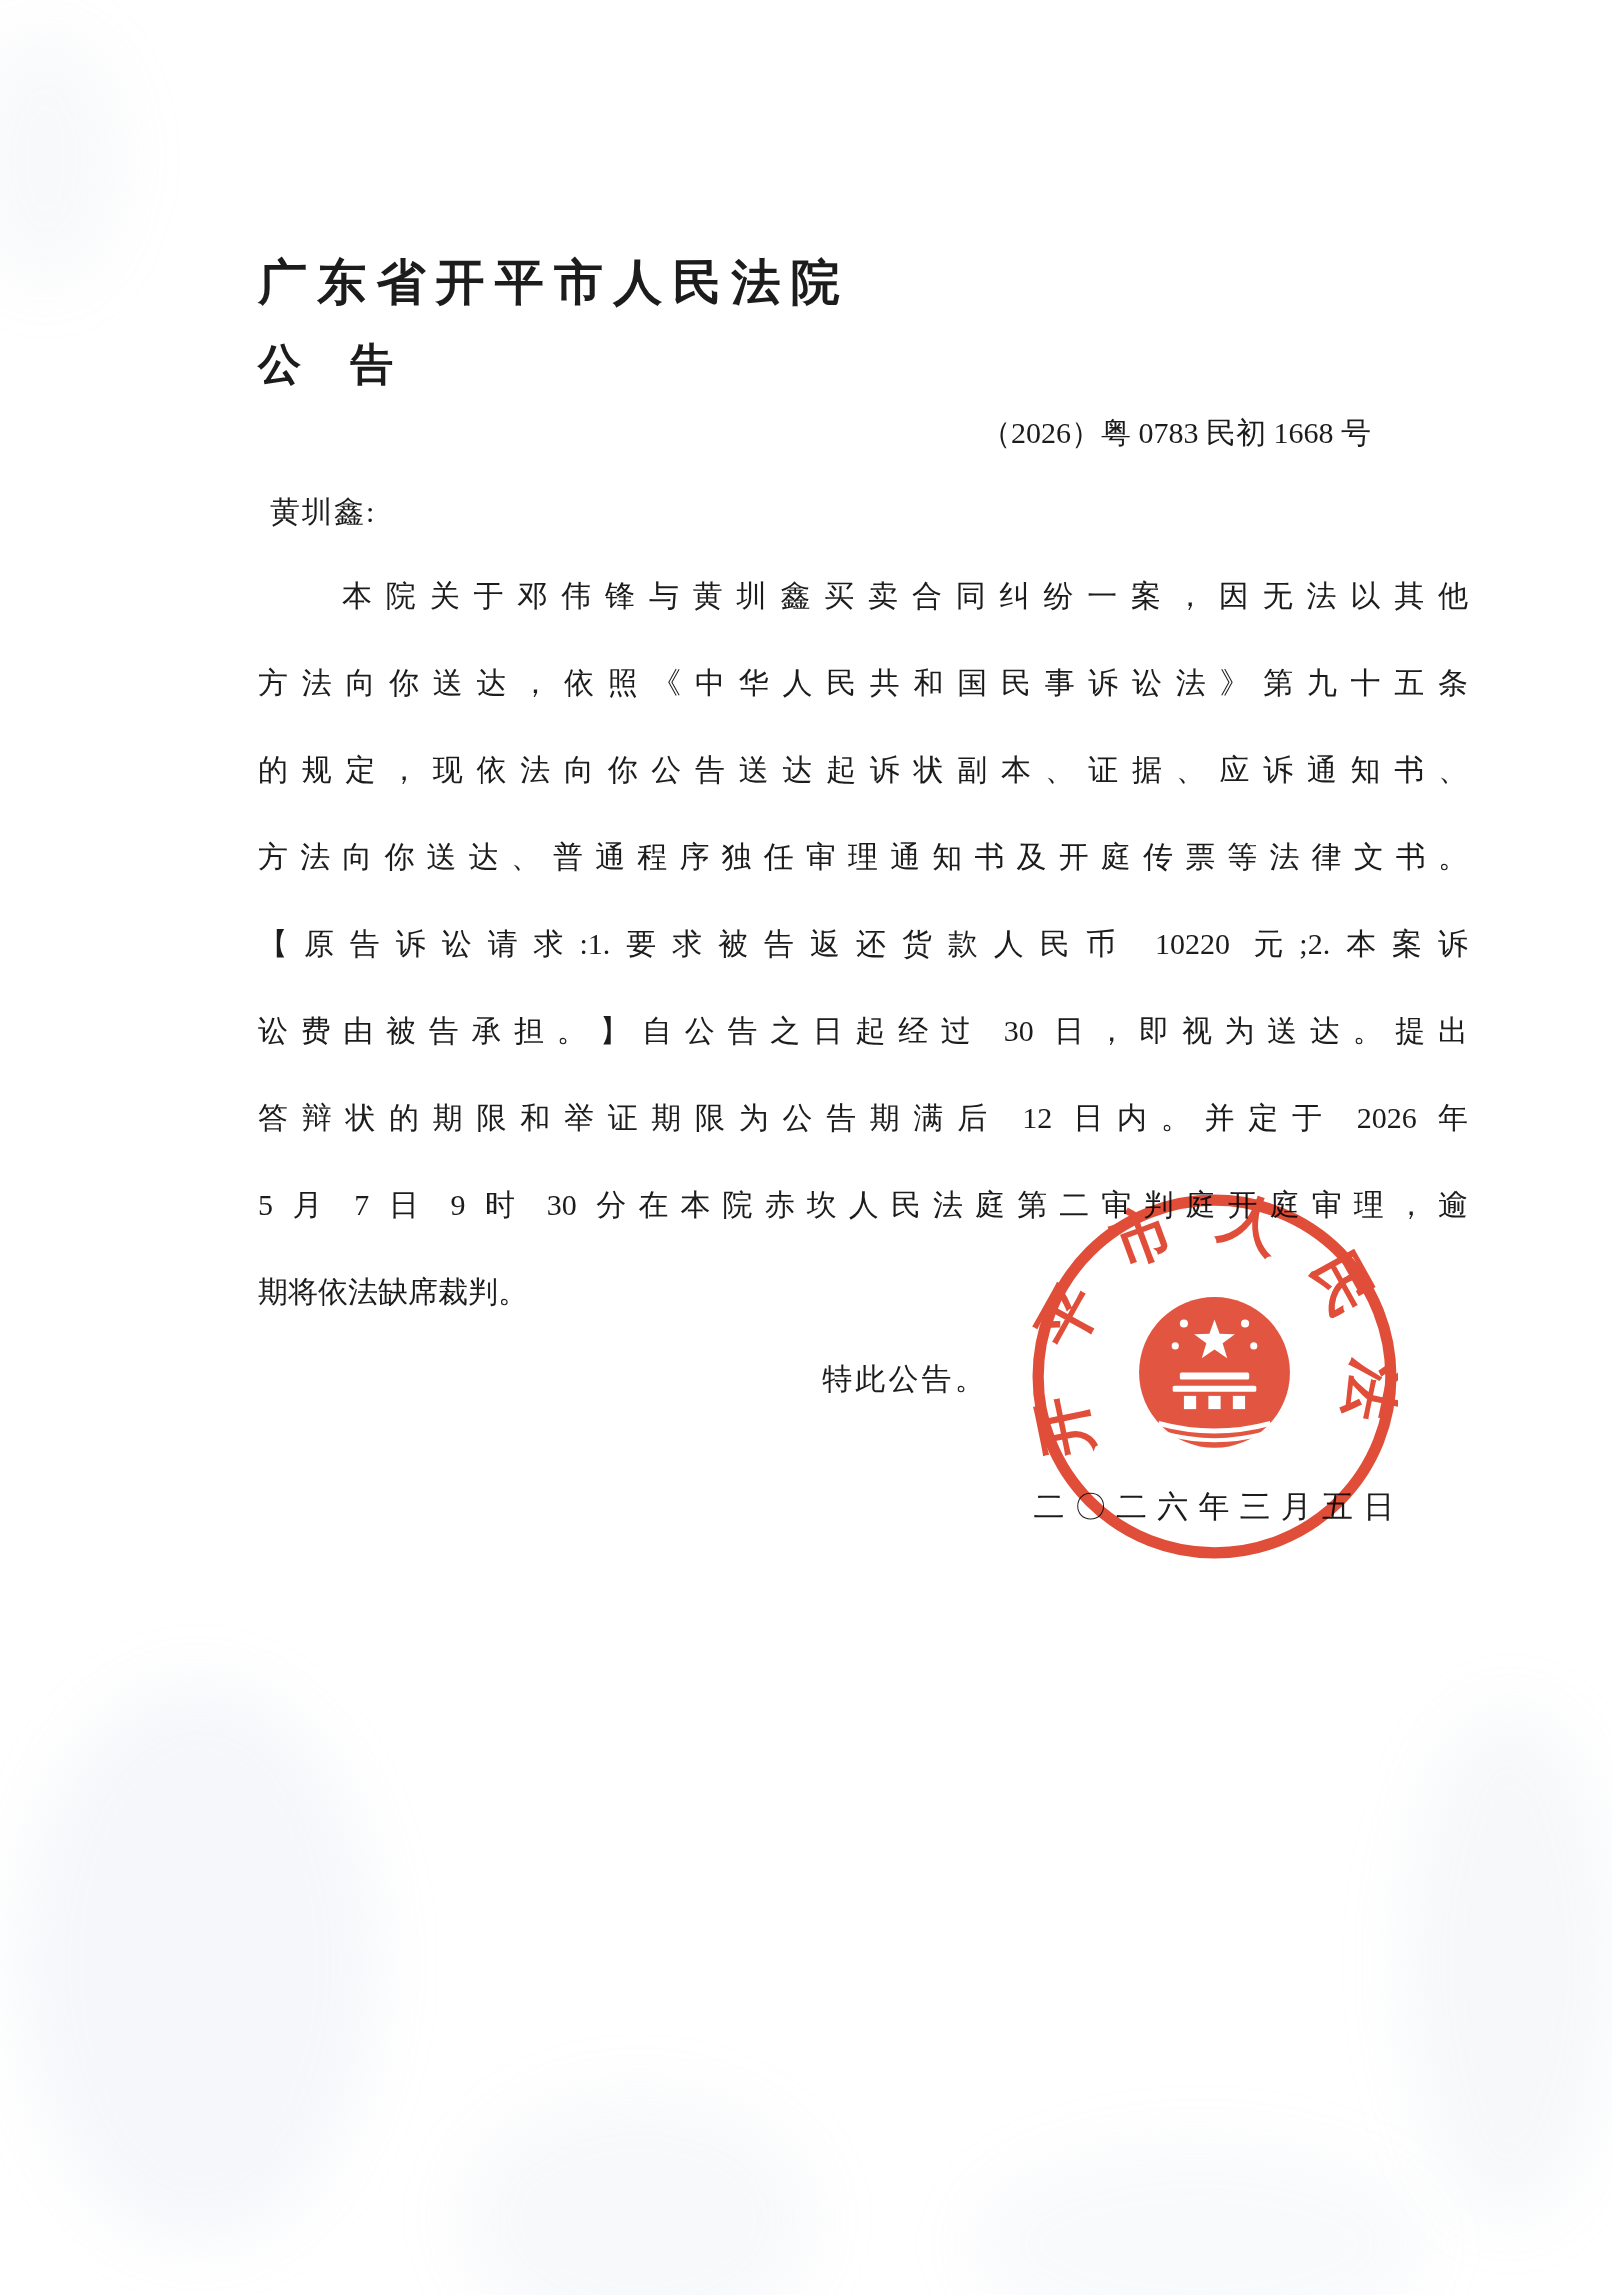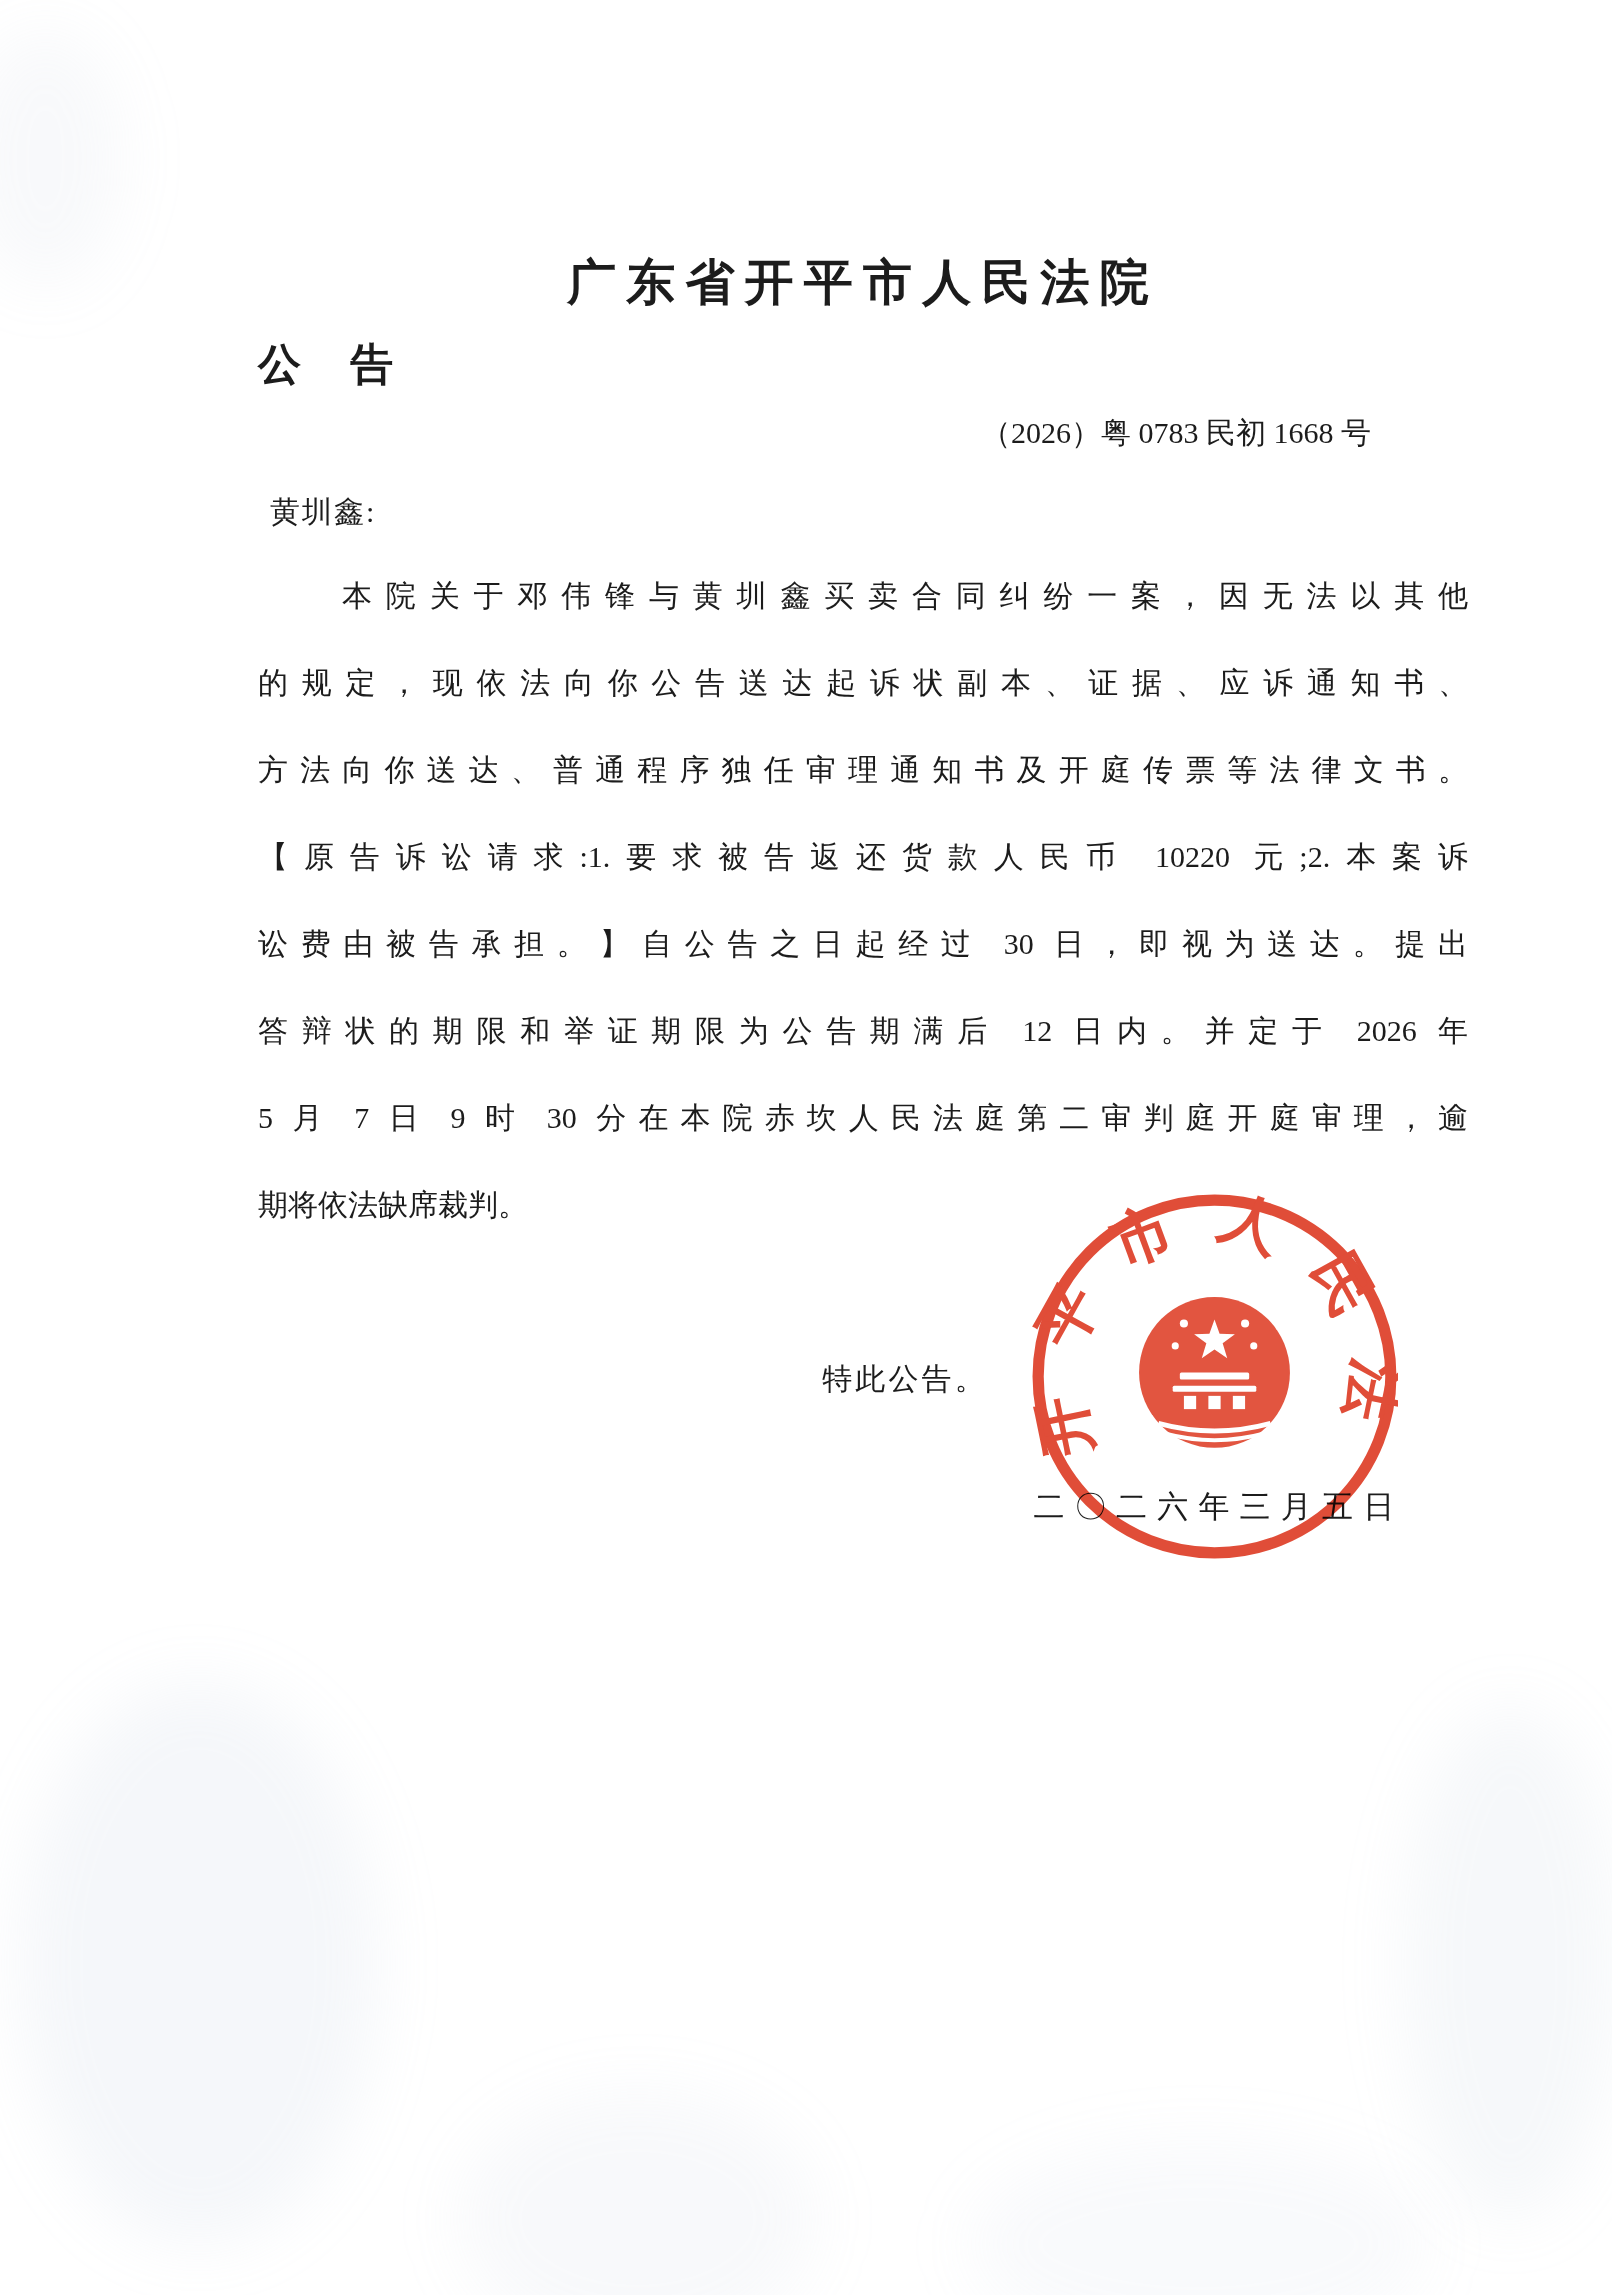--- a/index.html
+++ b/index.html
@@ -17,21 +17,21 @@
   .s1{left:20.4px;top:1683px;width:357px;height:561px;background:rgba(185,198,220,0.14);}
   .s2{left:459px;top:2091px;width:357px;height:255px;background:rgba(185,198,220,0.10);}
   .s3{left:1403px;top:1709px;width:214px;height:510px;background:rgba(185,198,220,0.13);}
   .s4{left:969px;top:2142px;width:459px;height:204px;background:rgba(185,198,220,0.09);}
   .s5{left:-31px;top:31px;width:153px;height:255px;background:rgba(190,200,218,0.10);}
 
   .content{position:absolute;left:258px;top:0;width:1210px;}
   .title{
     position:absolute;left:0;top:254px;width:100%;
     font-size:49px;line-height:57px;letter-spacing:10.2px;
-    text-align:center;font-weight:600;margin:0;
+    font-weight:600;margin:0;
   }
   .doctype{
     position:absolute;left:0;top:339px;width:100%;
     font-size:43px;line-height:51px;letter-spacing:3.1px;
     text-align:left;font-weight:600;
   }
   .case{
     position:absolute;left:0;top:413px;width:100%;
     box-sizing:border-box;padding-right:97px;
     font-size:30px;line-height:39px;text-align:right;
@@ -80,20 +80,21 @@
   <div class="smudge s5"></div>
 
   <div class="content">
     <h1 class="title">广东省开平市人民法院</h1>
     <div class="doctype">公　告</div>
     <div class="case">（2026）粤 0783 民初 1668 号</div>
     <div class="addressee">黄圳鑫:</div>
 
     <div class="body">
       <div class="line indent">本院关于邓伟锋与黄圳鑫买卖合同纠纷一案，因无法以其他</div>
+      <div class="line">方法向你送达，依照《中华人民共和国民事诉讼法》第九十五条</div>
       <div class="line">的规定，现依法向你公告送达起诉状副本、证据、应诉通知书、</div>
       <div class="line">方法向你送达、普通程序独任审理通知书及开庭传票等法律文书。</div>
       <div class="line">【原告诉讼请求:1.要求被告返还货款人民币 10220 元;2.本案诉</div>
       <div class="line">讼费由被告承担。】自公告之日起经过 30 日，即视为送达。提出</div>
       <div class="line">答辩状的期限和举证期限为公告期满后 12 日内。并定于 2026 年</div>
       <div class="line">5 月 7 日 9 时 30 分在本院赤坎人民法庭第二审判庭开庭审理，逾</div>
       <div class="line last">期将依法缺席裁判。</div>
     </div>
 
     <div class="closing">特此公告。</div>

